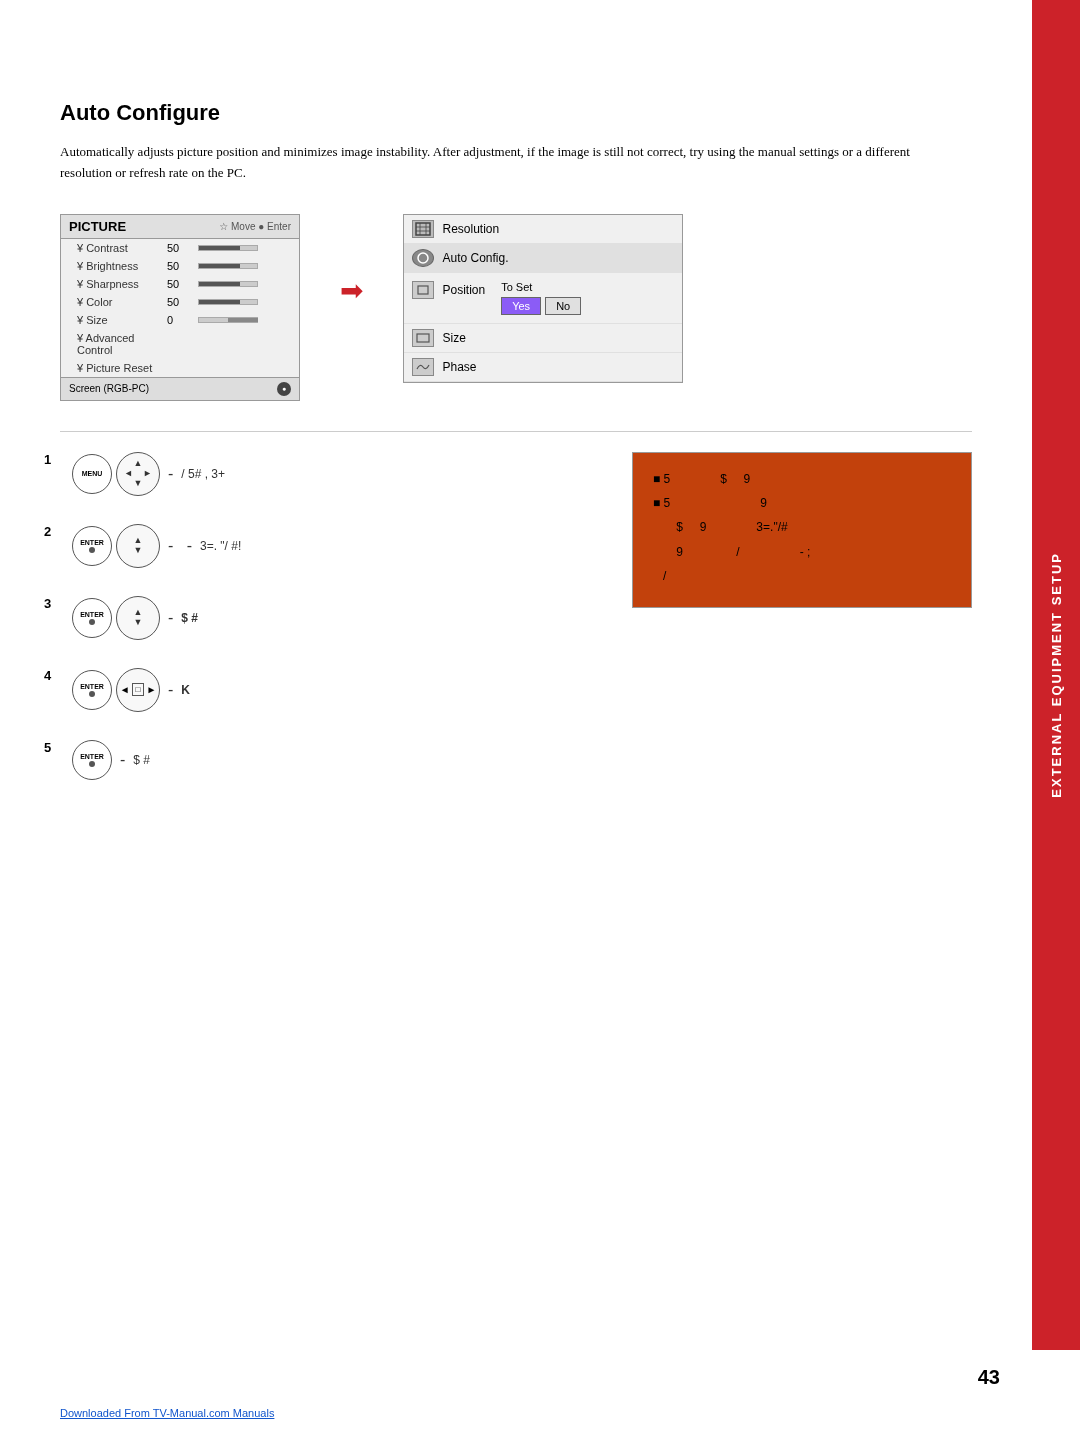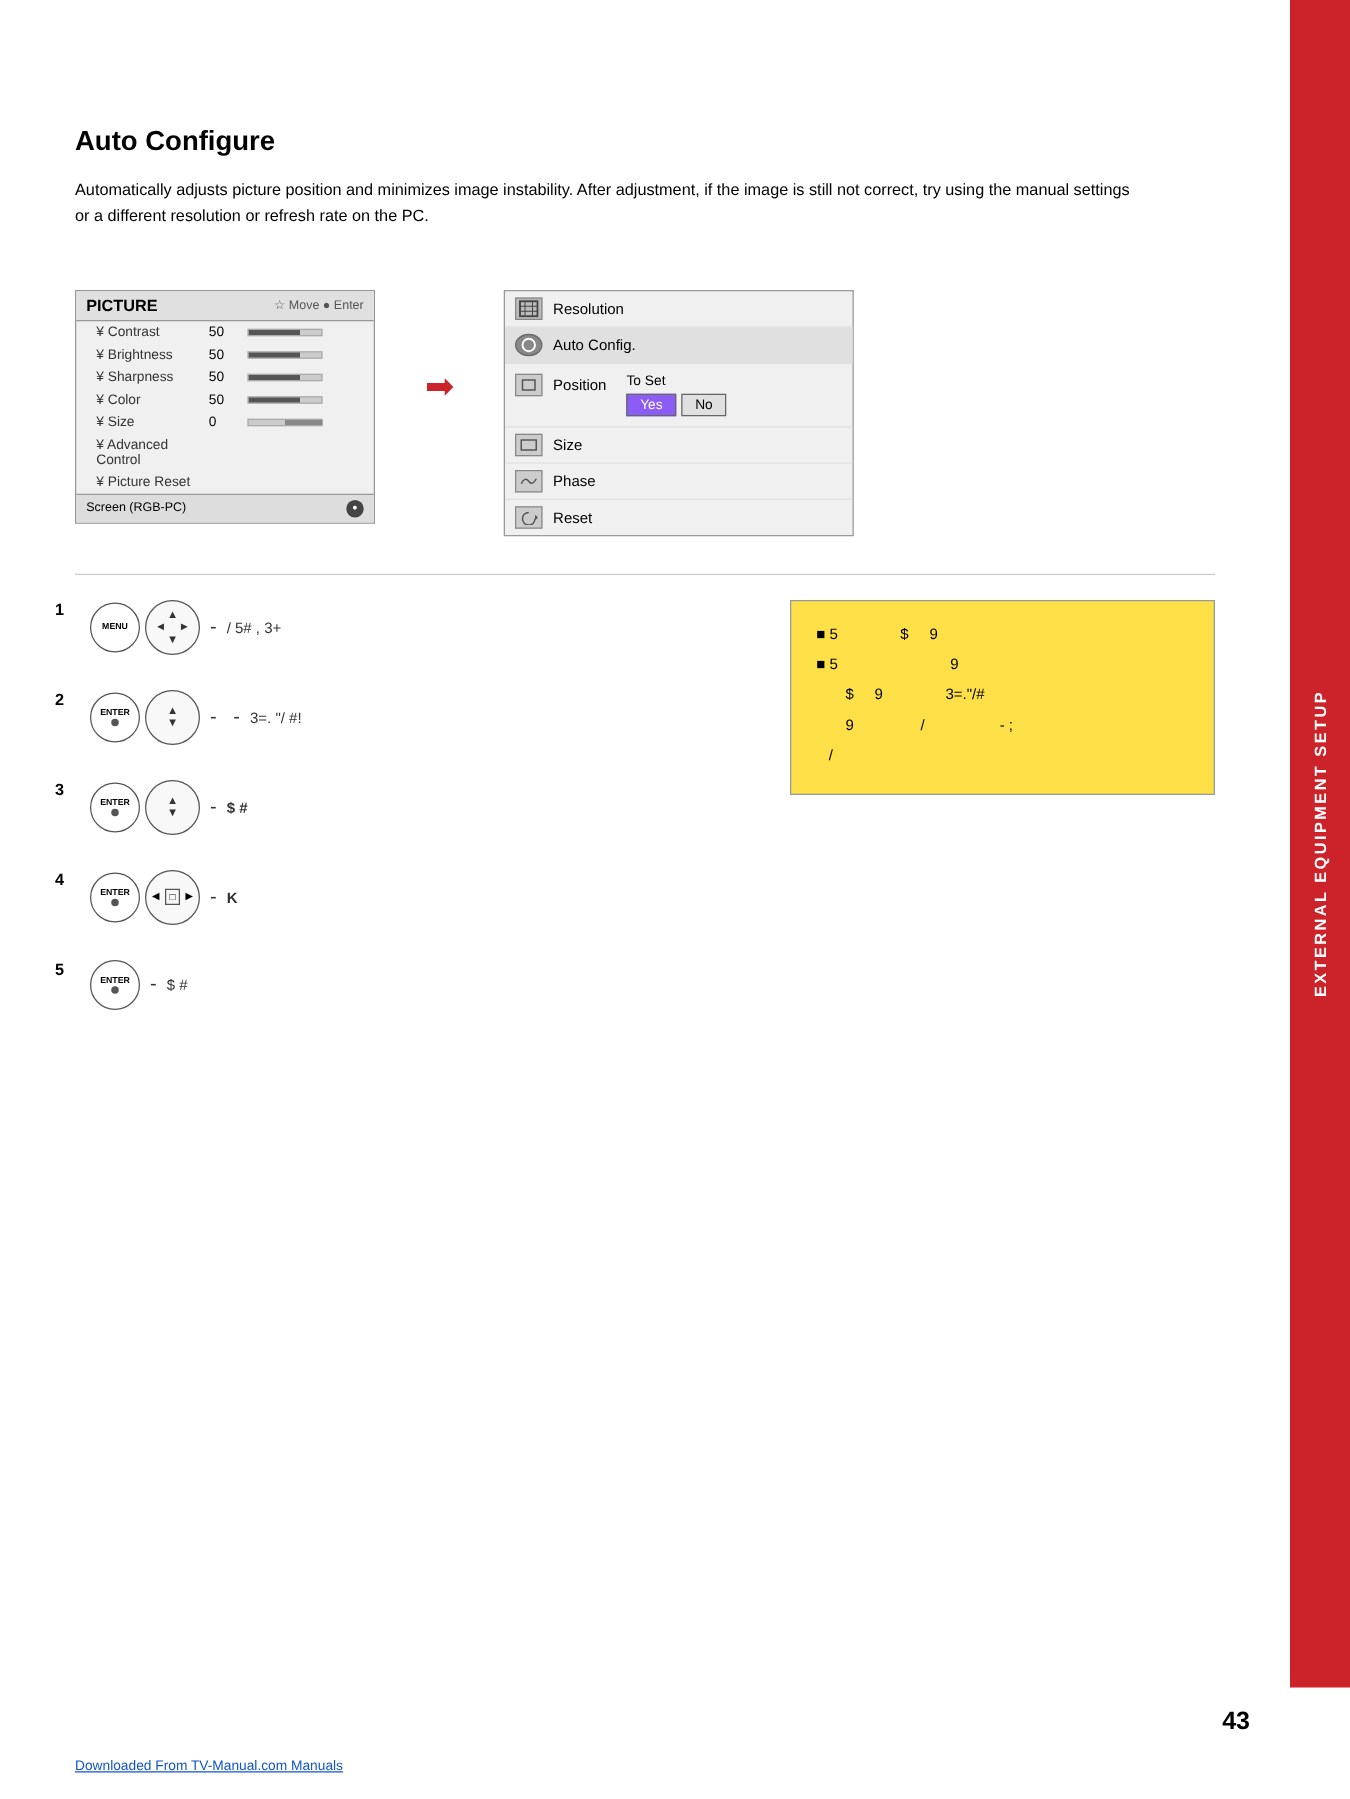--- a/index.html
+++ b/index.html
@@ -45,22 +45,23 @@
       font-size: 22px;
       font-weight: bold;
       margin-bottom: 16px;
       margin-top: 60px;
     }
 
     
     .description {
       font-size: 13px;
       line-height: 1.6;
-      margin-bottom: 48px;
+      margin-bottom: 30px;
       max-width: 850px;
+      font-family: Liberation Serif, serif;
     }
 
     
     .menu-area {
       display: flex;
       gap: 40px;
       align-items: flex-start;
       margin-bottom: 30px;
     }
 
@@ -335,21 +336,21 @@
     }
 
     .step-text {
       font-size: 12px;
       color: #333;
     }
 
     
     .info-box {
       border: 1px solid #999;
-      background: #fde047;
+      background: #c2410c;
       padding: 16px 20px;
       width: 340px;
       font-size: 12px;
       line-height: 1.7;
       flex-shrink: 0;
     }
     .info-box-row {
       display: flex;
       align-items: flex-start;
       gap: 6px;
@@ -498,29 +499,20 @@
 
       <div class="screen-menu-row">
         <div class="row-icon" style="background:#ccc; border:1px solid #888;">
           <svg width="14" height="12" viewBox="0 0 14 12">
               <path d="M1 8 Q4 2 7 6 Q10 10 13 4" fill="none" stroke="#555" stroke-width="1.2"></path>
             </svg>
         </div>
         <span>Phase</span>
       </div>
 
-      <div class="screen-menu-row" style="border-bottom:none;">
-        <div class="row-icon" style="background:#ccc; border:1px solid #888;">
-          <svg width="14" height="12" viewBox="0 0 14 12">
-              <path d="M7 2 A5 5 0 1 0 12 7" fill="none" stroke="#555" stroke-width="1.2"></path>
-              <polygon points="12,4 12,8 15,6" fill="#555"></polygon>
-            </svg>
-        </div>
-        <span>Reset</span>
-      </div>
     </div>
   </div>
 
   <div class="divider"></div>
 
   <div class="steps-area">
 
     <div class="steps-left">
 
       <div class="step-row">

